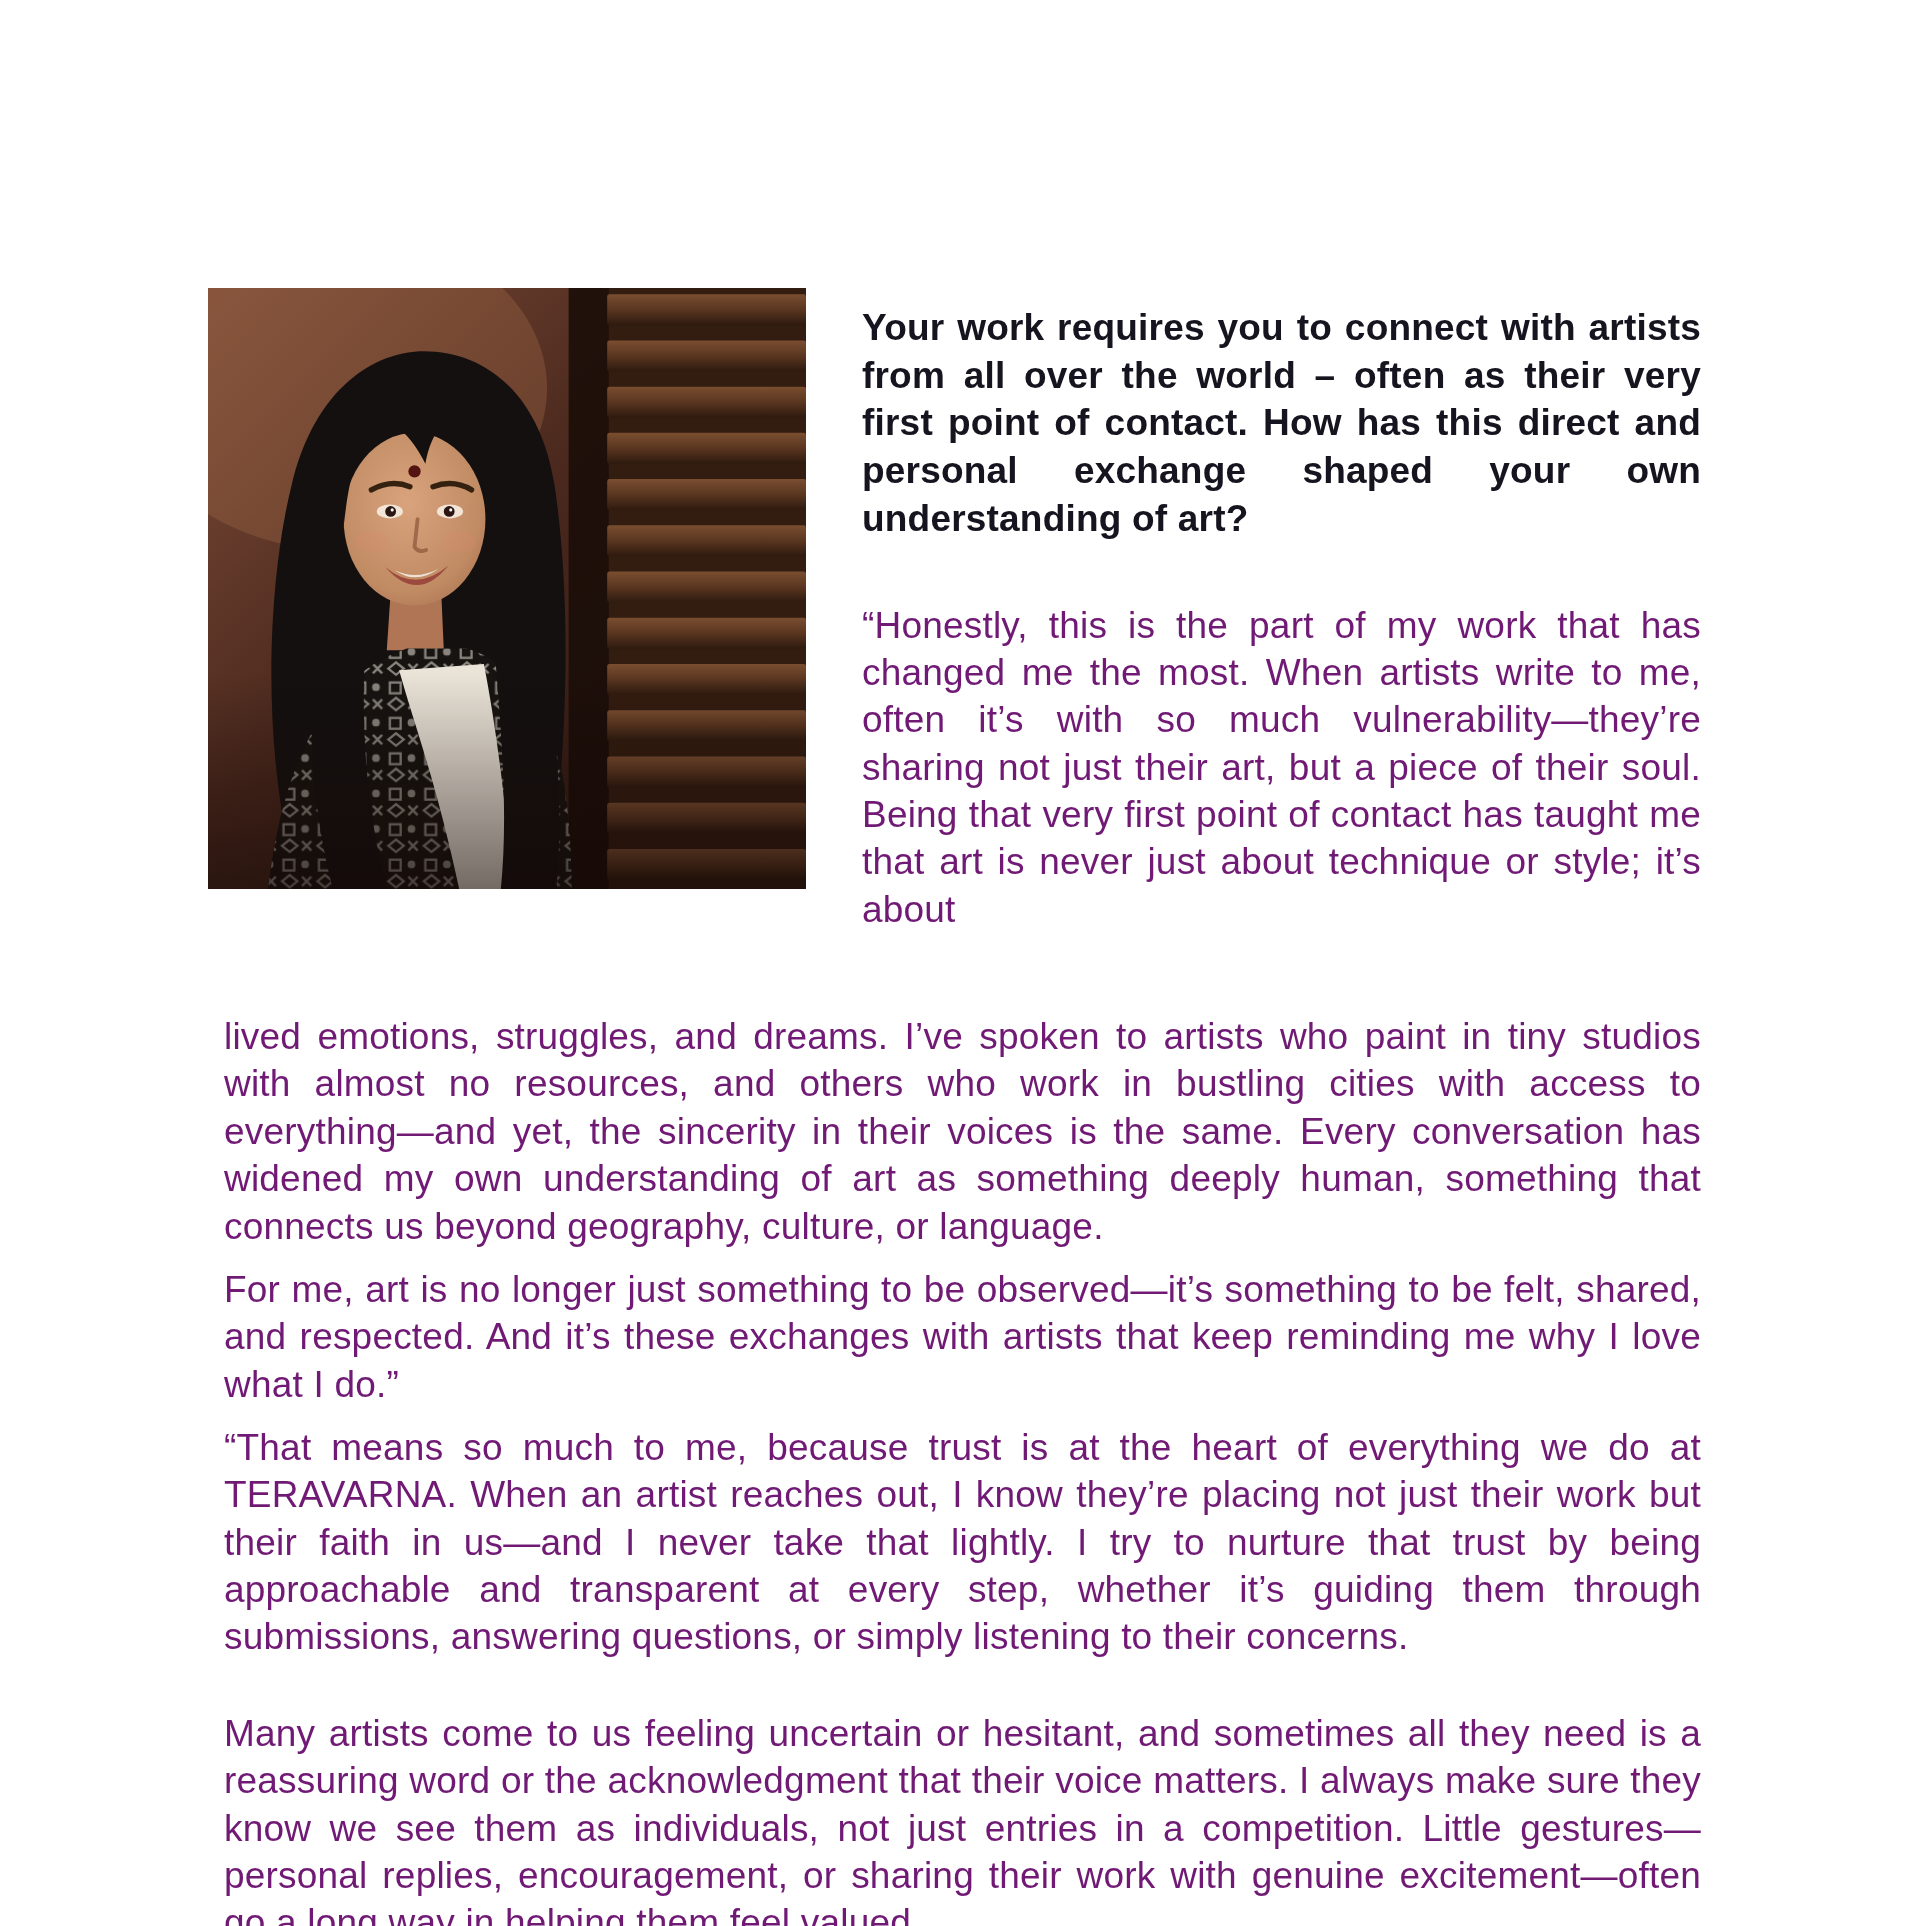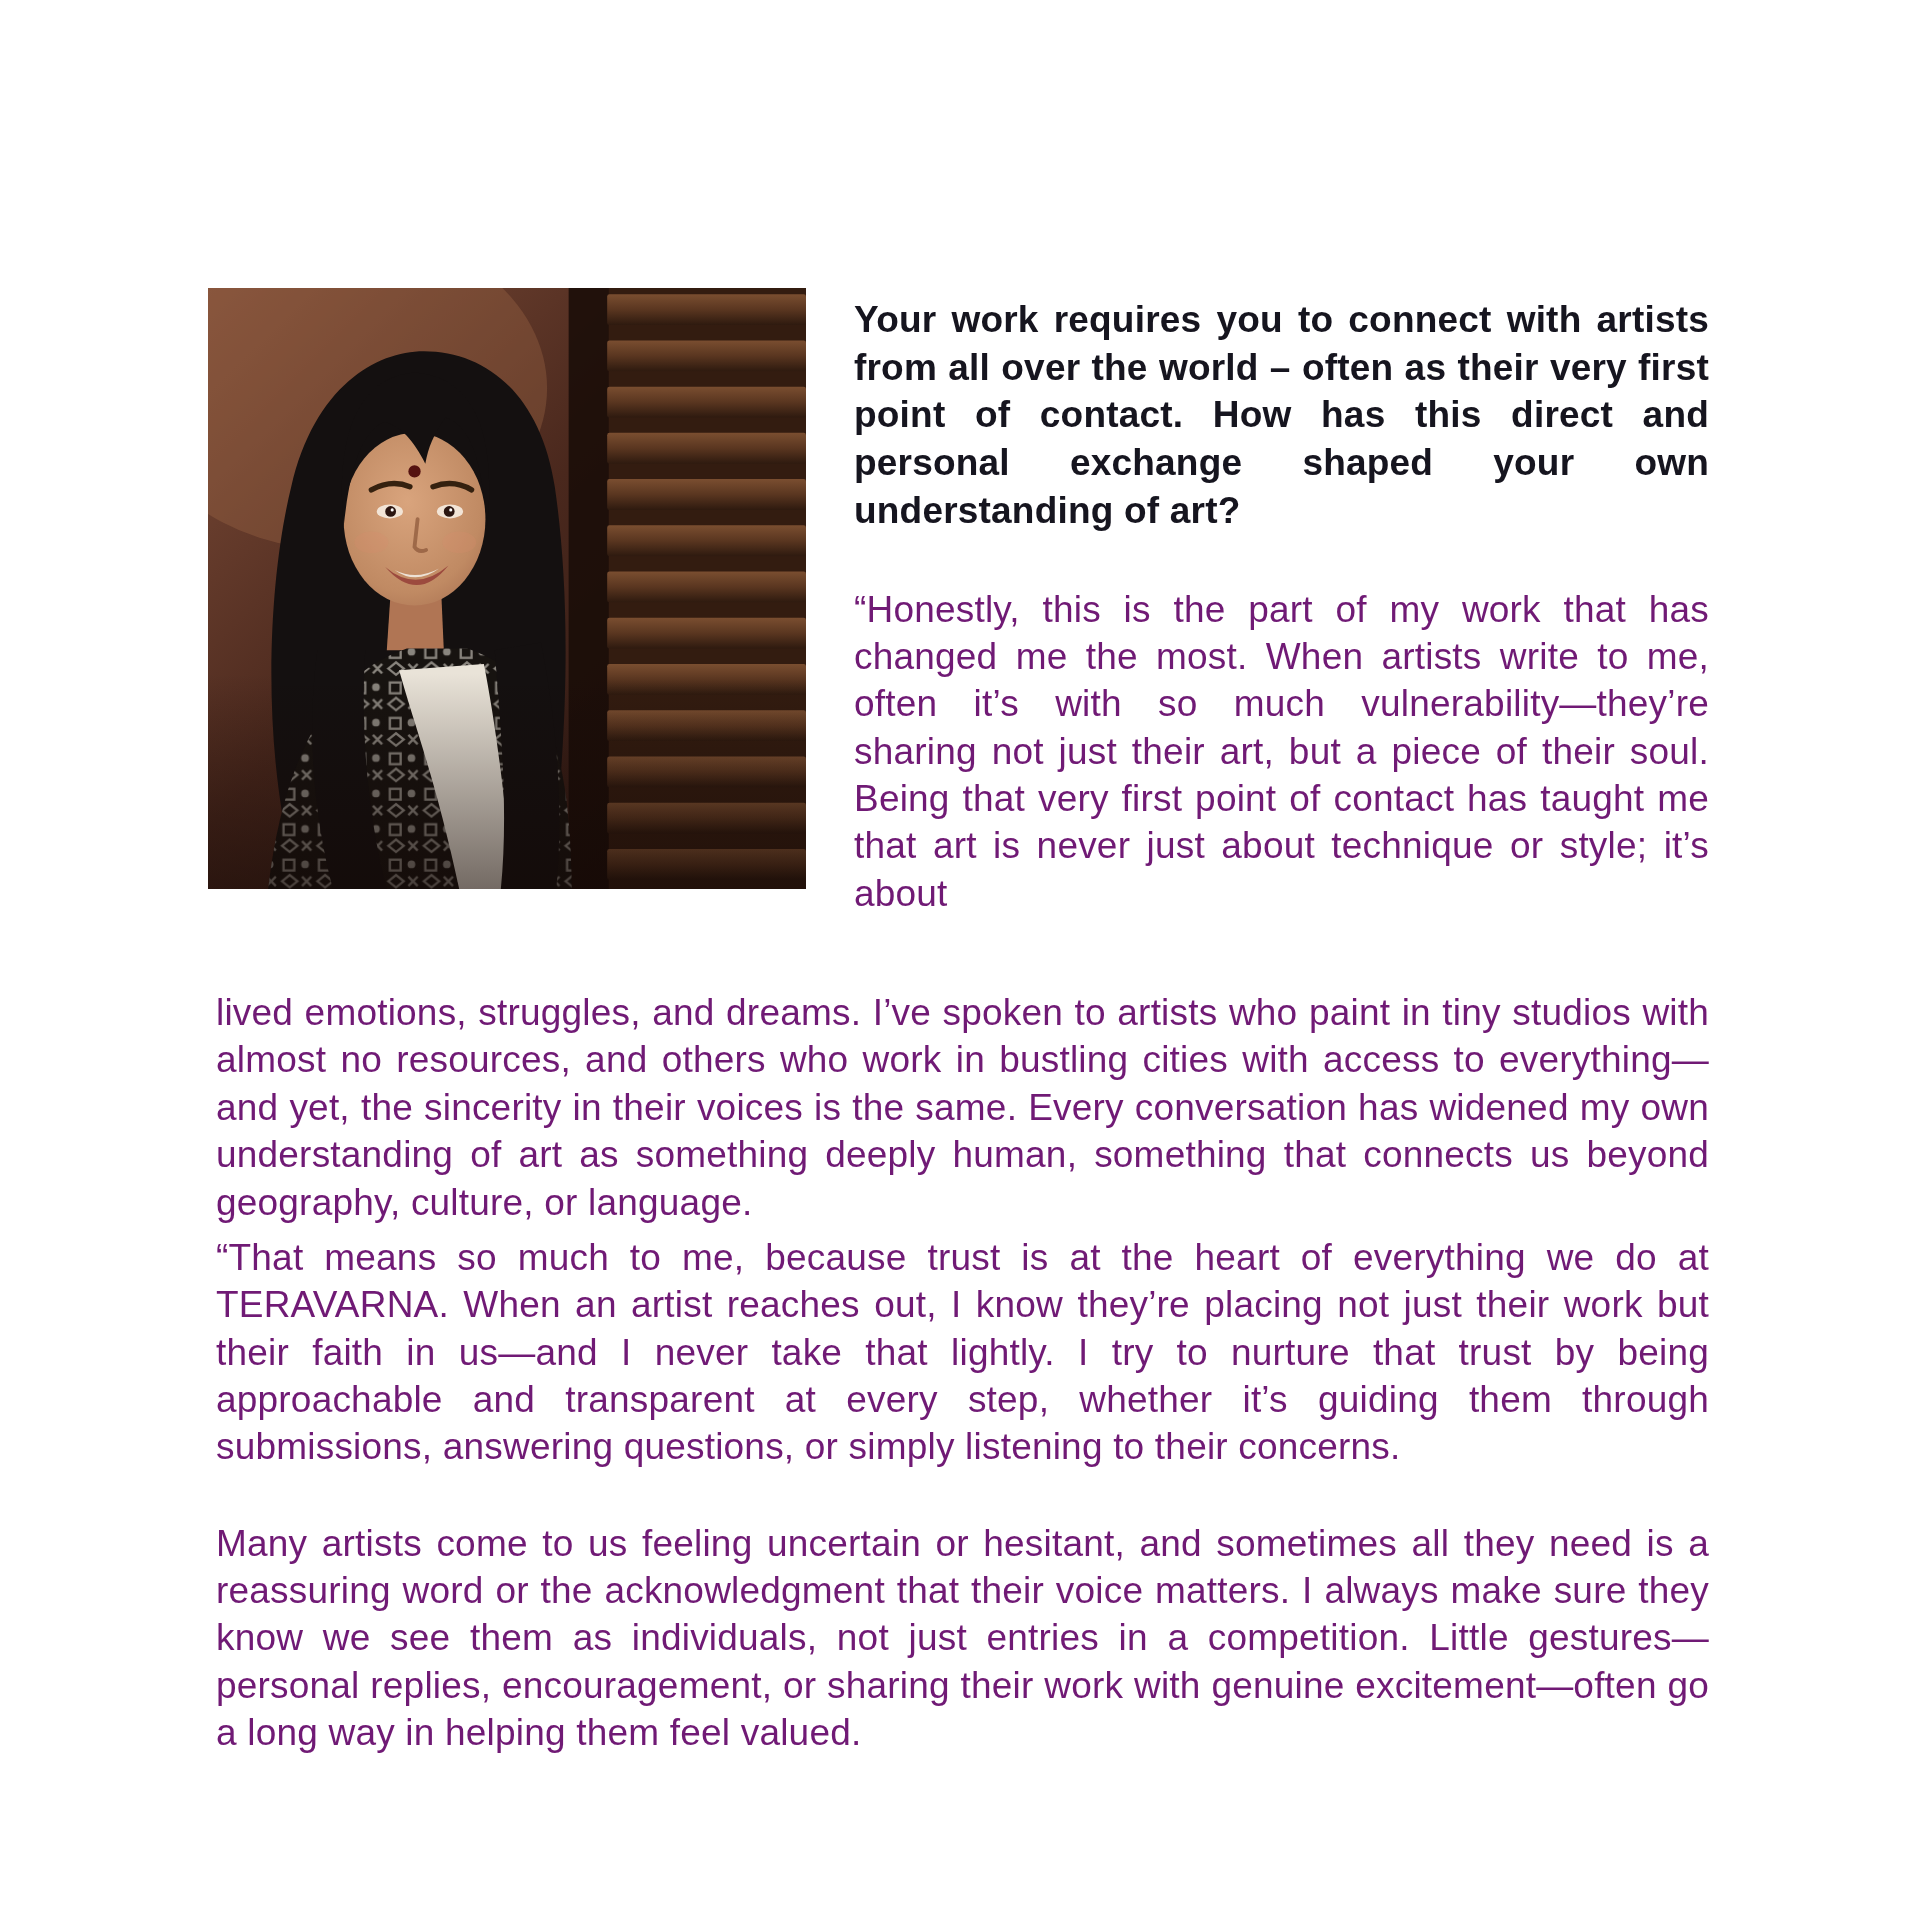--- a/index.html
+++ b/index.html
@@ -7,21 +7,21 @@
     position: relative;
     width: 1912px;
     height: 2704px;
     box-sizing: border-box;
     background: #ffffff;
     font-family: "Liberation Sans", sans-serif;
     color: #22212d;
     padding: 288px 195px 0 208px;
     overflow: hidden;
   }
-  p { margin: 8px; }
+  p { margin: 16px; }
   .top-section {
     display: flex;
     gap: 40px;
     margin-bottom: 64px;
   }
   .photo-frame {
     flex: none;
     width: 598px;
     height: 601px;
     overflow: hidden;
@@ -150,19 +150,20 @@
       </svg>
     </div>
 
     <div class="right-col">
       <p class="question">Your work requires you to connect with artists from all over the world – often as their very first point of contact. How has this direct and personal exchange shaped your own understanding of art?</p>
       <p class="answer">“Honestly, this is the part of my work that has changed me the most. When artists write to me, often it’s with so much vulnerability—they’re sharing not just their art, but a piece of their soul. Being that very first point of contact has taught me that art is never just about technique or style; it’s about</p>
     </div>
   </div>
 
   <p class="answer">lived emotions, struggles, and dreams. I’ve spoken to artists who paint in tiny studios with almost no resources, and others who work in bustling cities with access to everything—and yet, the sincerity in their voices is the same. Every conversation has widened my own understanding of art as something deeply human, something that connects us beyond geography, culture, or language.</p>
+  <p class="answer">For me, art is no longer just something to be observed—it’s something to be felt, shared, and respected. And it’s these exchanges with artists that keep reminding me why I love what I do.”</p>
 
 
   <p class="answer">“That means so much to me, because trust is at the heart of everything we do at TERAVARNA. When an artist reaches out, I know they’re placing not just their work but their faith in us—and I never take that lightly. I try to nurture that trust by being approachable and transparent at every step, whether it’s guiding them through submissions, answering questions, or simply listening to their concerns.</p>
   <p class="answer para-gap">Many artists come to us feeling uncertain or hesitant, and sometimes all they need is a reassuring word or the acknowledgment that their voice matters. I always make sure they know we see them as individuals, not just entries in a competition. Little gestures—personal replies, encouragement, or sharing their work with genuine excitement—often go a long way in helping them feel valued.</p>
 
 </div>
 
 
 </body></html>

